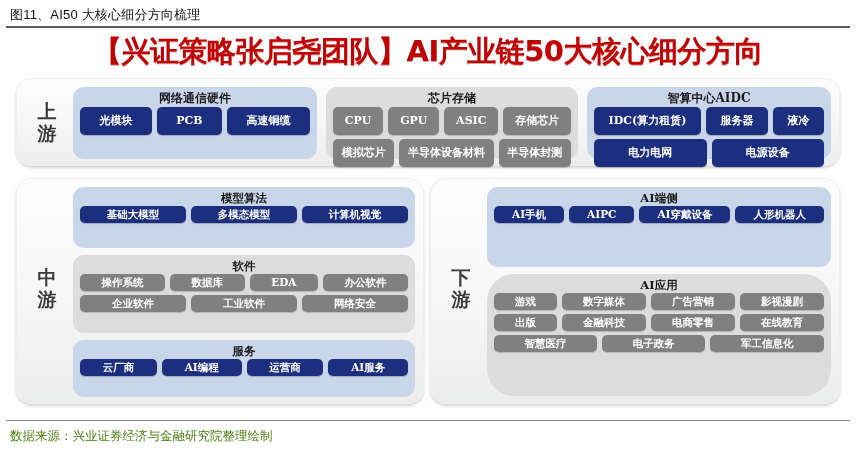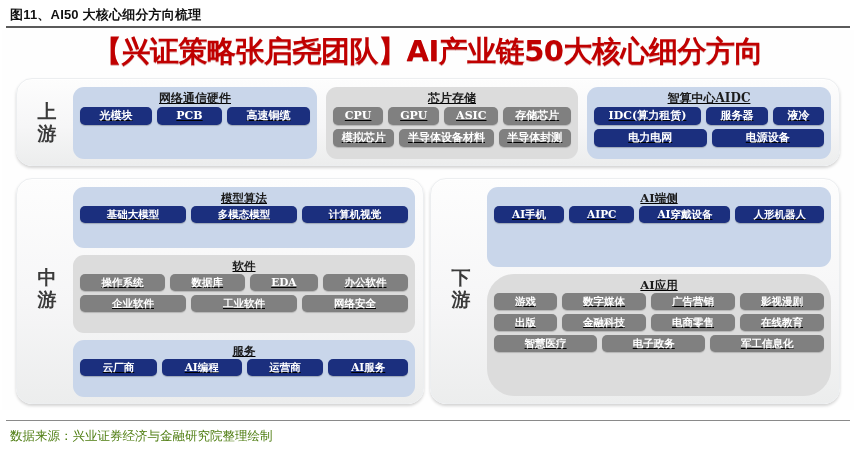--- a/index.html
+++ b/index.html
@@ -3,21 +3,21 @@
 <meta charset="utf-8">
 <style>
   html,body{margin:0;padding:0;}
   body{
     width:864px;height:458px;background:#ffffff;
     font-family:"Liberation Sans","DejaVu Sans",sans-serif;
     overflow:hidden;position:relative;
   }
   .caption{
     position:absolute;left:10px;top:6px;
-    font-size:13px;font-weight:bold;color:#111;letter-spacing:.2px;
+    font-size:13px;font-weight:normal;color:#111;letter-spacing:.2px;
   }
   .rule-top{
     position:absolute;left:6px;top:26px;width:844px;height:2px;background:#5b5b5b;
   }
   .figure{
     position:absolute;left:2px;top:30px;width:852px;height:380px;
     background:#fefefe;
   }
   .banner{
     position:absolute;left:0;top:0;width:852px;height:44px;
@@ -58,21 +58,21 @@
   .panel-up .groups{left:56px;top:8px;width:758px;height:72px;gap:9px;}
   .panel-mid .groups, .panel-down .groups{
     left:56px;top:8px;width:342px;height:210px;
     flex-direction:column;gap:7px;
   }
   .panel-down .groups{width:344px;}
 
   .group{
     border-radius:11px;box-sizing:border-box;
     padding:3px 7px 6px 7px;
-    display:flex;flex-direction:column;align-items:center;text-decoration:underline;
+    display:flex;flex-direction:column;align-items:center;
   }
   .group.blue{background:#c9d6ea;}
   .group.gray{background:#dcdcdc;}
   .group-title{
     font-family:"DejaVu Serif","Liberation Serif",serif;
     font-weight:bold;font-size:11.5px;color:#1b1b1b;
     line-height:16px;white-space:nowrap;
   }
   .rows{display:flex;flex-direction:column;gap:4px;width:100%;}
   .row{display:flex;gap:5px;width:100%;justify-content:center;}
@@ -86,21 +86,21 @@
     box-sizing:border-box;
   }
   .chip.blue{background:#1b2f7e;box-shadow:0 1px 1px rgba(0,0,0,.22);}
   .chip.gray{background:#808080;box-shadow:0 1px 1px rgba(0,0,0,.18);}
 
   
   .panel-up .group.g0{width:244px;}
   .panel-up .group.g1{width:252px;}
   .panel-up .group.g2{width:244px;}
   .panel-up .group{height:72px;}
-  .panel-up .chip{height:18px;line-height:18px;font-size:11px;}
+  .panel-up .chip{height:28px;line-height:18px;font-size:11px;}
   .panel-up .group-title{font-size:12px;line-height:17px;}
 
   
   .panel-mid .group.m0{height:62px;}
   .panel-mid .group.m1{height:80px;}
   .panel-mid .group.m2{height:58px;}
   .panel-down .group.d0{height:80px;}
   .panel-down .group.d1{height:122px;border-radius:27px;}
 
   .footer-rule{position:absolute;left:6px;top:420px;width:844px;height:1px;background:#8a8a8a;}

